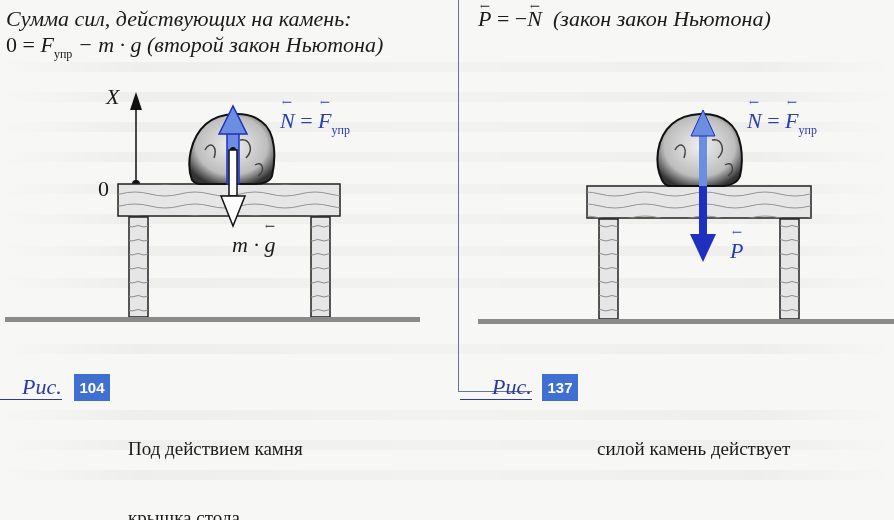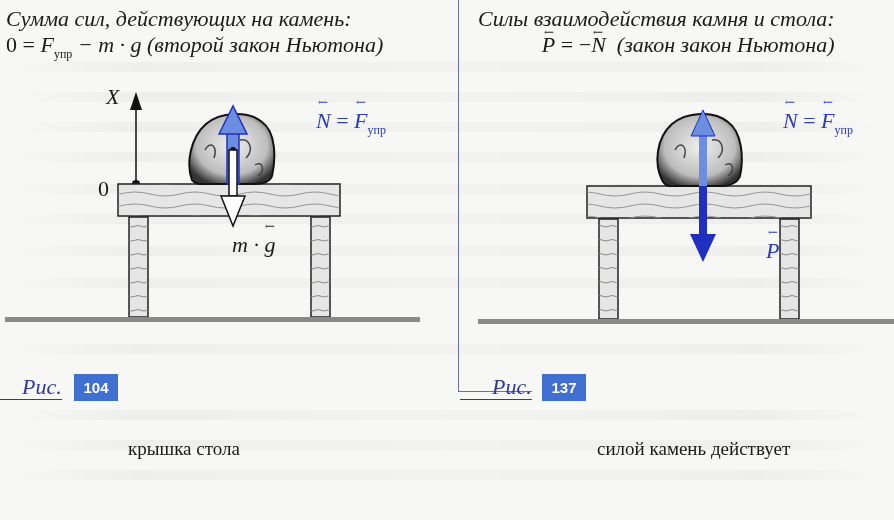--- a/index.html
+++ b/index.html
@@ -13,25 +13,25 @@
   
   .ghost { position: absolute; left: 0; right: 0; height: 10px; background: linear-gradient(90deg, rgba(0,0,0,0) 0%, rgba(0,0,0,0.035) 15%, rgba(0,0,0,0.02) 50%, rgba(0,0,0,0.035) 85%, rgba(0,0,0,0) 100%); }
   .divider { position: absolute; left: 458px; top: 0; width: 1px; height: 392px; background: #6a6fa8; }
   .divider-foot { position: absolute; left: 458px; top: 391px; width: 74px; height: 1px; background: #6a6fa8; }
   .heading { position: absolute; font-style: italic; font-size: 22px; line-height: 26px; white-space: nowrap; }
   .heading .l2 { font-style: normal; text-align: right; }
   .heading i { font-style: italic; }
   .sub { font-size: 12px; font-style: normal; vertical-align: -6px; }
   .vec { position: relative; display: inline-block; font-style: italic; }
   .vec::before { content: "⟵"; position: absolute; left: 50%; transform: translateX(-50%) scaleX(0.55); top: -13px; font-size: 12px; font-style: normal; }
-  .blue { color: #2a3db5; margin-left: 36px; }
+  .blue { color: #2a3db5; }
   .force-label { position: absolute; font-size: 22px; white-space: nowrap; }
   .ric { position: absolute; font-style: italic; font-size: 22px; color: #2e38a0; }
   .ric-line { position: absolute; height: 1px; background: #2e38a0; }
-  .badge { position: absolute; width: 44px; height: 27px; background: #3f6fd0; color: #fff; font-family: "Liberation Sans", "DejaVu Sans", sans-serif; font-weight: bold; font-size: 15px; text-align: center; line-height: 27px; }
+  .badge { position: absolute; width: 36px; height: 27px; background: #3f6fd0; color: #fff; font-family: "Liberation Sans", "DejaVu Sans", sans-serif; font-weight: bold; font-size: 15px; text-align: center; line-height: 27px; }
   .caption-text { position: absolute; font-size: 19px; line-height: 23px; white-space: pre; }
   svg { position: absolute; }
 </style>
 </head>
 <body>
 
 <div class="page">
 
   <div class="ghost" style="top:62px"></div>
   <div class="ghost" style="top:92px"></div>
@@ -110,28 +110,28 @@
   </div>
 
   <div class="force-label" style="left:232px; top:232px;">
     <i>m · </i><span class="vec">g</span>
   </div>
 
   <div class="ric-line" style="left:0; top:399px; width:62px;"></div>
   <div class="ric" style="left:22px; top:374px;">Рис.</div>
   <div class="badge" style="left:74px; top:374px;">104</div>
   <div class="caption-text" style="left:128px; top:391px;">
+    <div>Под действием камня</div>
     <div>крышка стола</div>
     
     
     
   </div>
 
   <div class="heading" style="left:478px; top:6px;">
-    <div>Силы взаимодействия камня и стола:</div>
     <div class="l2">
       <span class="vec">P</span><span> = −</span><span class="vec">N</span>&nbsp;&nbsp;<i>(закон закон Ньютона)</i>
     </div>
   </div>
 
   <svg width="444" height="260" style="left:450px; top:80px;">
     <defs>
       <pattern id="wood2" width="60" height="12" patternUnits="userSpaceOnUse">
         <path d="M0 6 Q15 2 30 6 T60 6" stroke="#8a8a8a" stroke-width="1" fill="none"></path>
       </pattern>

